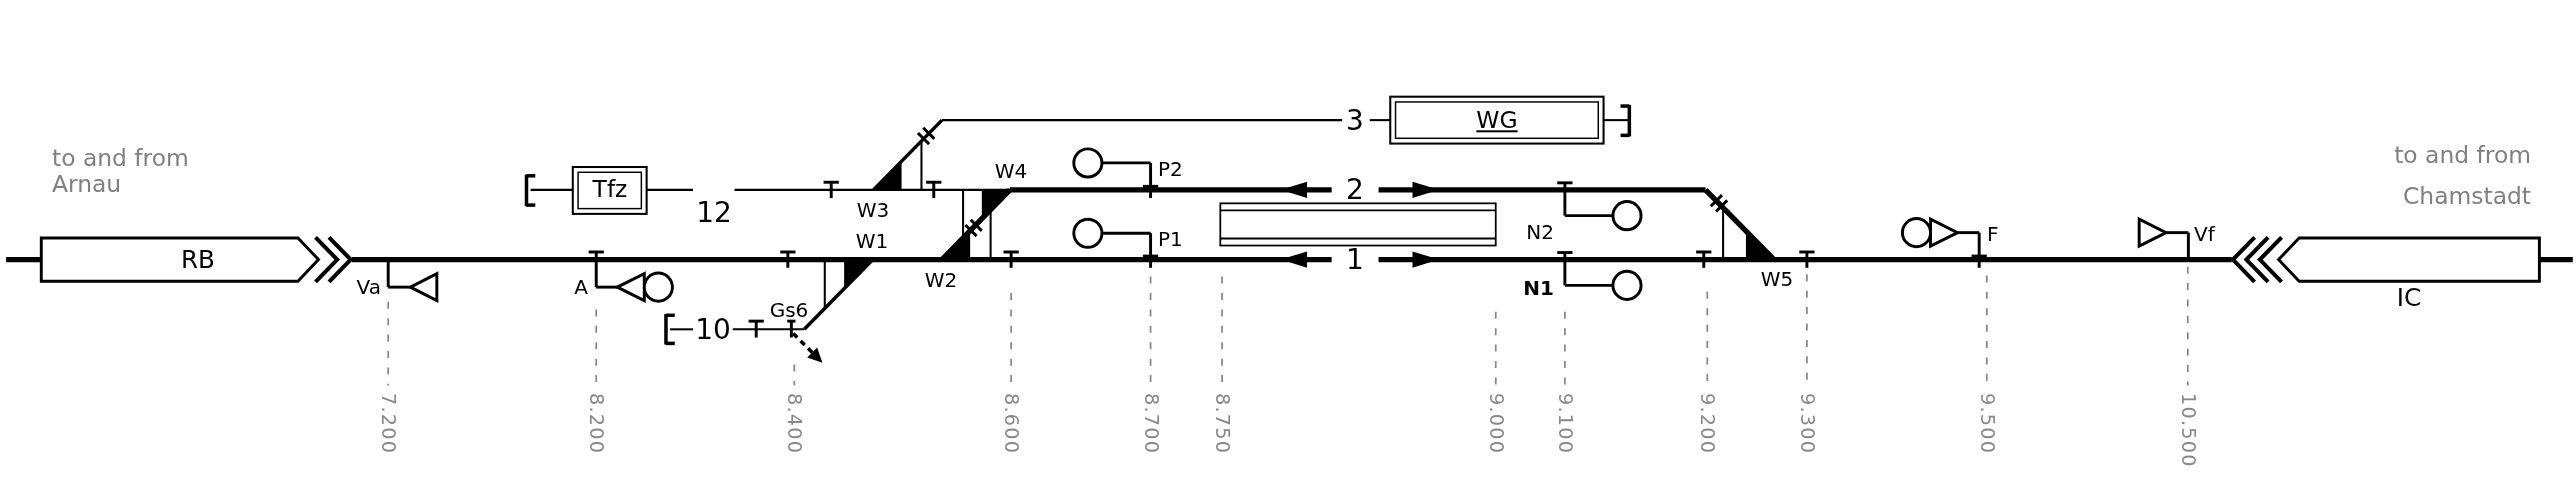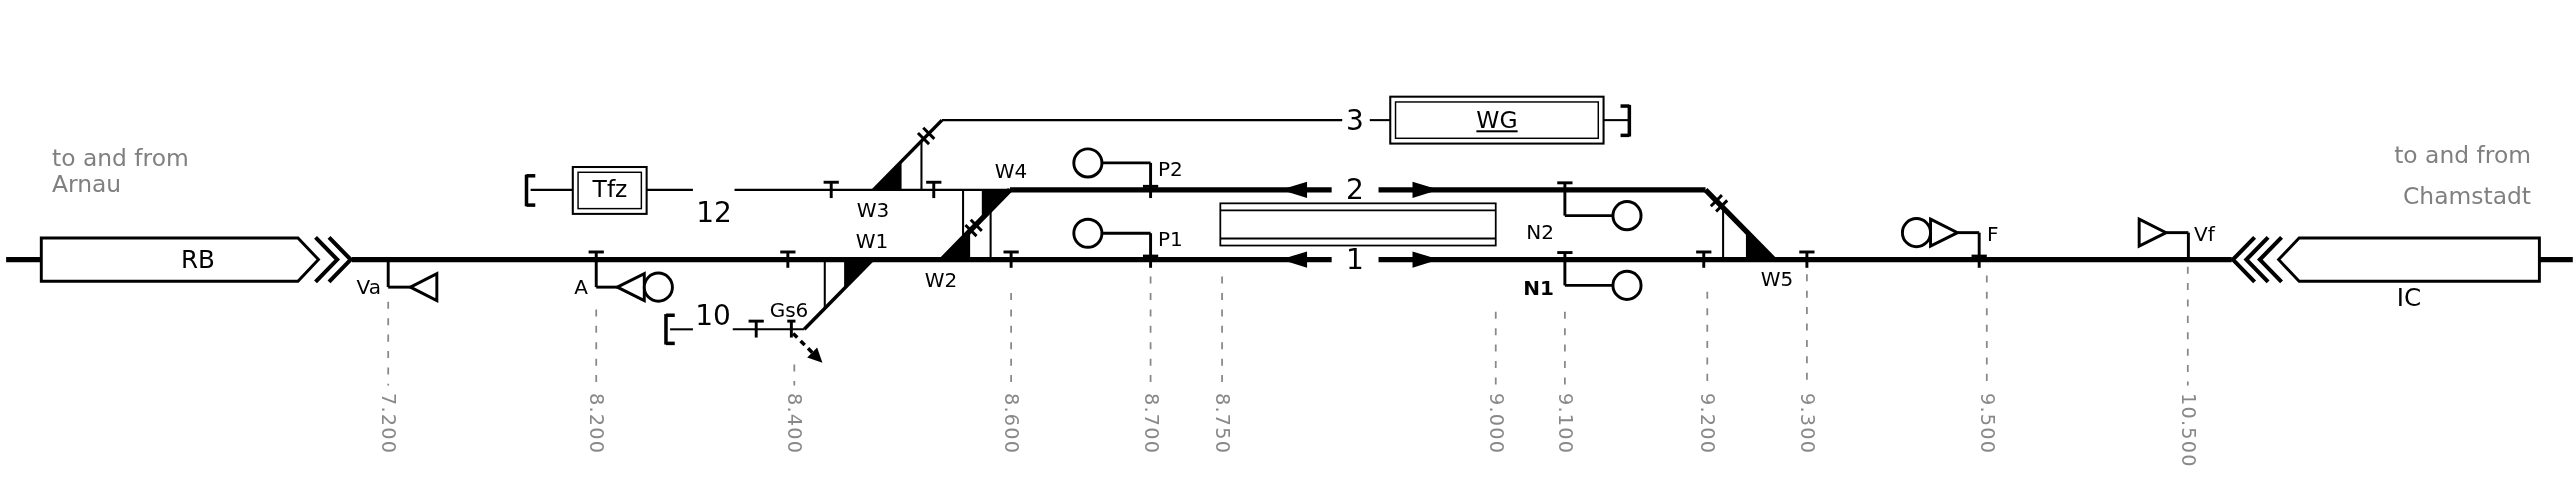--- a/index.html
+++ b/index.html
@@ -258,21 +258,21 @@
 
 <div class="lbl boxlbl ctr" style="left:173px;top:260px;margin-left:25px;">RB</div>
 <div class="lbl boxlbl ctr" style="left:2409px;top:260px;margin-top:38px;">IC</div>
 
 <div class="lbl" style="left:610px;top:190px;transform:translate(-50%,-50%);font-size:23.4px;">Tfz</div>
 <div class="lbl" style="left:1497px;top:121px;transform:translate(-50%,-50%);font-size:23.4px;text-decoration:underline;">WG</div>
 
 <div class="lbl tracknum ctr" style="left:1355px;top:260px;">1</div>
 <div class="lbl tracknum ctr" style="left:1355px;top:190px;">2</div>
 <div class="lbl tracknum ctr" style="left:1355px;top:121px;">3</div>
-<div class="lbl tracknum ctr" style="left:713px;top:316px;">10</div>
+<div class="lbl tracknum ctr" style="left:713px;top:330px;">10</div>
 <div class="lbl tracknum ctr" style="left:714px;top:191px;margin-top:22px;">12</div>
 
 <div class="lbl swlbl ctr" style="left:873px;top:210px;">W3</div>
 <div class="lbl swlbl ctr" style="left:872px;top:241px;">W1</div>
 <div class="lbl swlbl ctr" style="left:941px;top:280px;">W2</div>
 <div class="lbl swlbl ctr" style="left:1011px;top:171px;">W4</div>
 <div class="lbl swlbl ctr" style="left:1777px;top:279px;">W5</div>
 
 <div class="lbl siglbl ctr" style="left:789px;top:310px;">Gs6</div>
 

